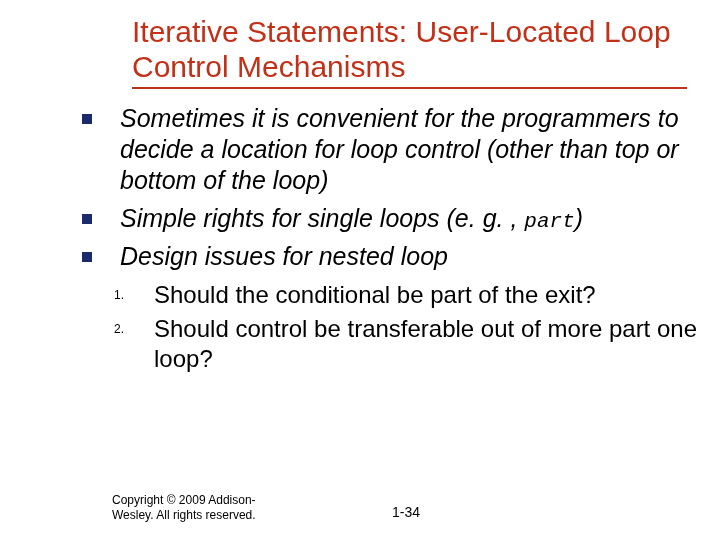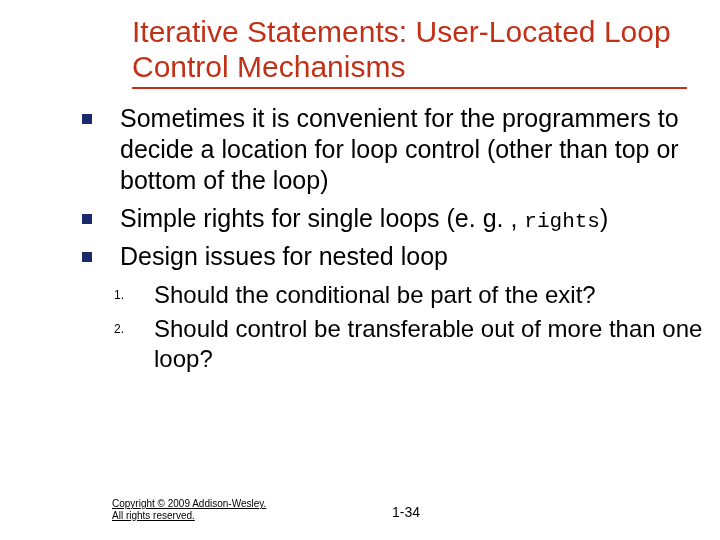--- a/index.html
+++ b/index.html
@@ -34,20 +34,21 @@
     list-style: none;
     margin: 14px 0 0 0;
     padding: 0 10px 0 0;
     font-size: 25px;
     line-height: 1.25;
   }
   ul.body > li {
     position: relative;
     padding-left: 60px;
     margin-bottom: 6px;
+    font-style: italic;
   }
   ul.body > li::before {
     content: "";
     position: absolute;
     left: 22px;
     top: 11px;
     width: 10px;
     height: 10px;
     background: #1a2a6b;
   }
@@ -74,47 +75,46 @@
     position: absolute;
     left: 0;
     top: 8px;
     font-size: 12px;
     color: #000;
   }
   .footer {
     position: absolute;
     left: 80px;
     bottom: 18px;
-    font-size: 10px;
+    font-size: 12px;
     line-height: 1.2;
     color: #000;
     width: 160px;
-    text-decoration: underline;
   }
   .pagenum {
     position: absolute;
     left: 360px;
     bottom: 20px;
     font-size: 14px;
   }
 </style>
 </head>
 <body>
 
 <div class="slide">
   <h1 class="title">Iterative Statements: User-Located Loop Control Mechanisms</h1>
 
   <ul class="body">
     <li>Sometimes it is convenient for the programmers to decide a location for loop control (other than top or bottom of the loop)</li>
     <li>
-      <span>Simple rights for single loops (e. g. , </span><span class="code">rights</span><span>)</span>
+      <span>Simple rights for single loops (e. g. , </span><span class="code">part</span><span>)</span>
     </li>
     <li>Design issues for nested loop</li>
   </ul>
 
   <ol class="numlist">
     <li>Should the conditional be part of the exit?</li>
-    <li>Should control be transferable out of more than one loop?</li>
+    <li>Should control be transferable out of more part one loop?</li>
   </ol>
 
   <div class="footer">Copyright © 2009 Addison-Wesley. All rights reserved.</div>
   <div class="pagenum">1-34</div>
 </div>
 
 </body></html>

